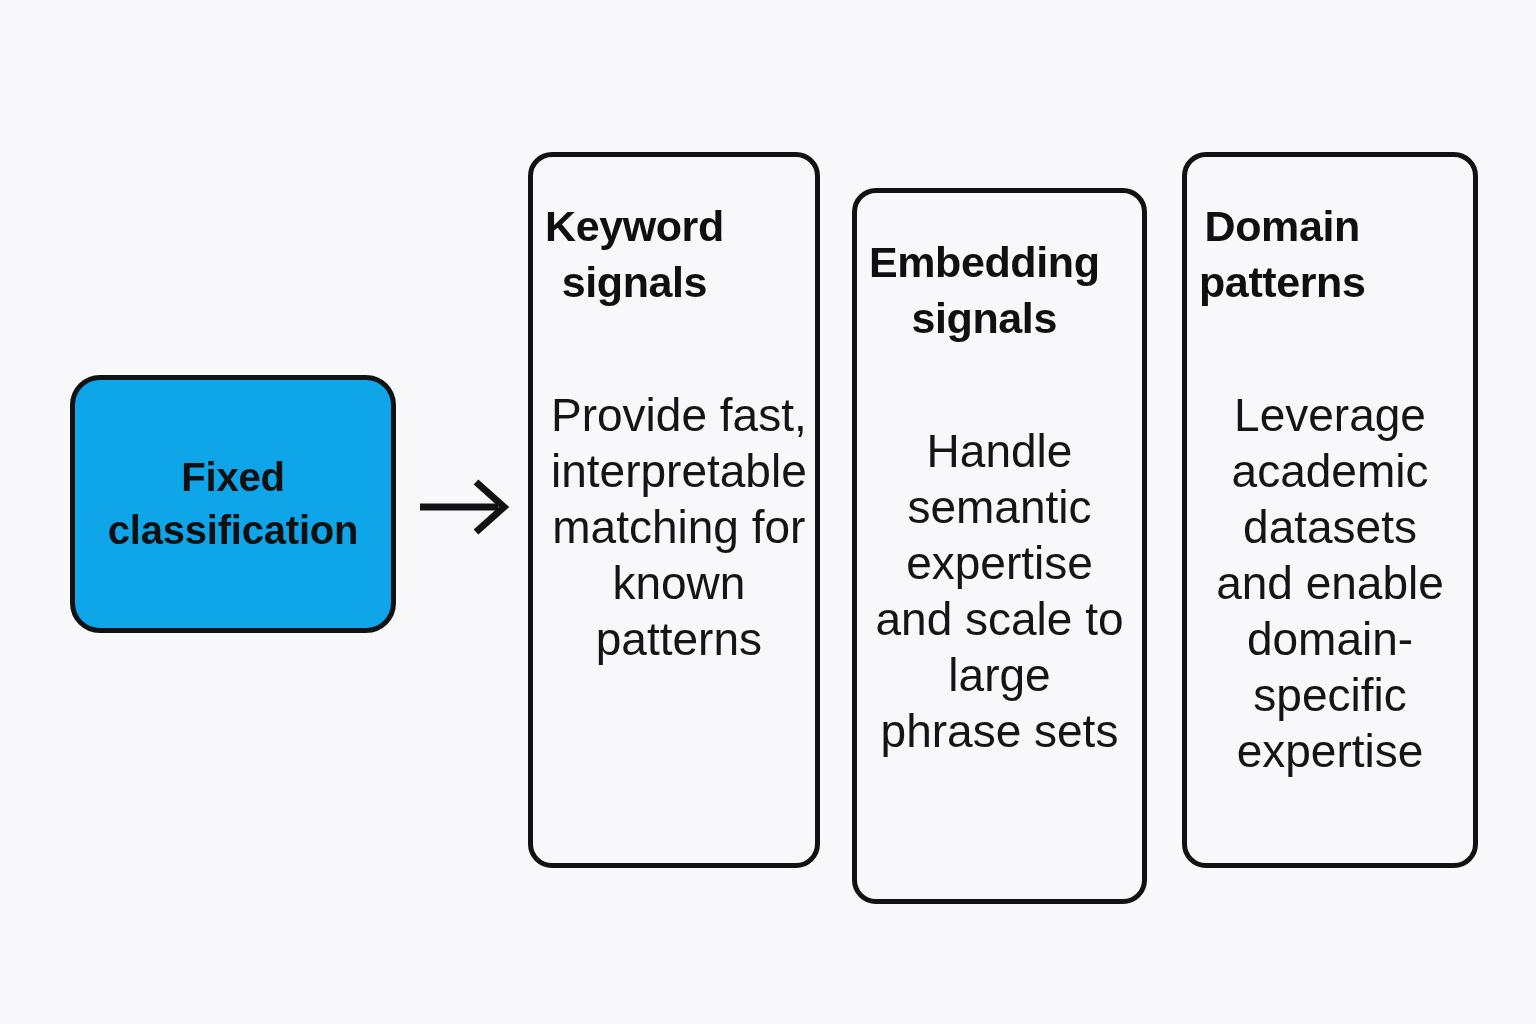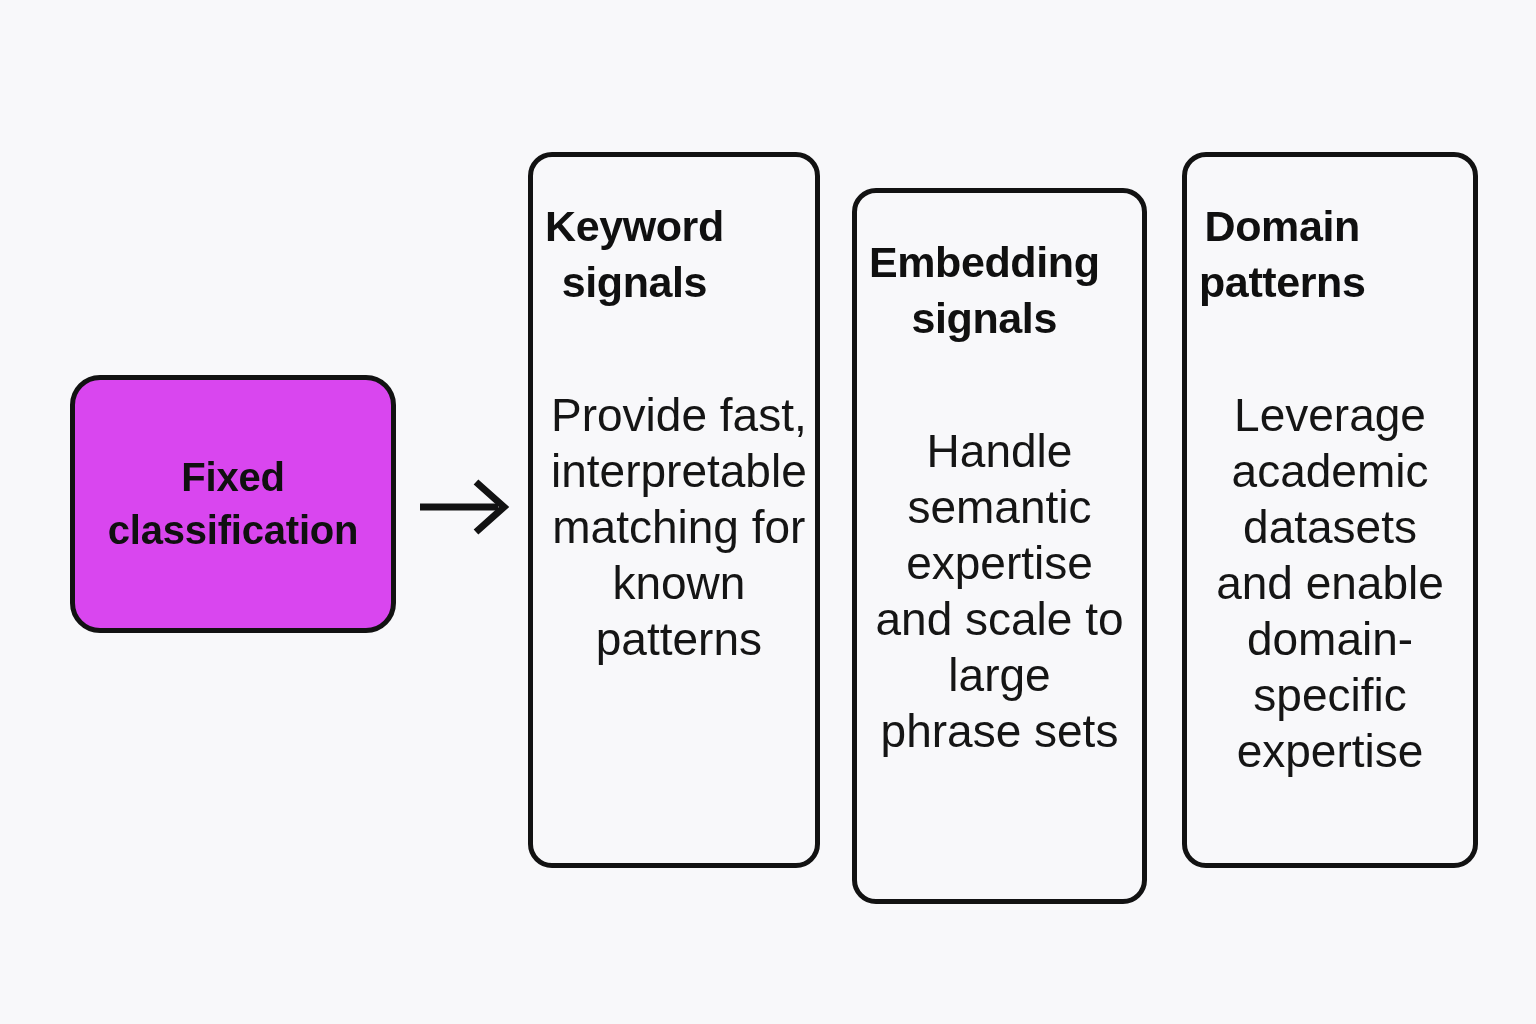--- a/index.html
+++ b/index.html
@@ -23,21 +23,21 @@
   
   .source-node {
     position: absolute;
     left: 70px;
     top: 375px;
     width: 326px;
     height: 258px;
     box-sizing: border-box;
     border: 5px solid #121212;
     border-radius: 30px;
-    background: #d946ef;
+    background: #0ea5e9;
     display: flex;
     align-items: center;
     justify-content: center;
     text-align: center;
   }
   .source-node-label {
     font-size: 40px;
     font-weight: bold;
     color: #101010;
     line-height: 1.33;

